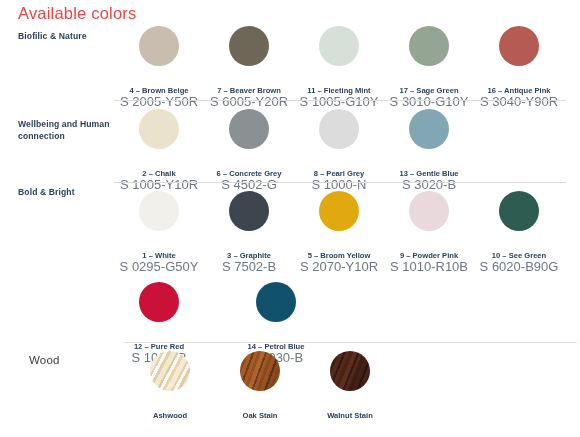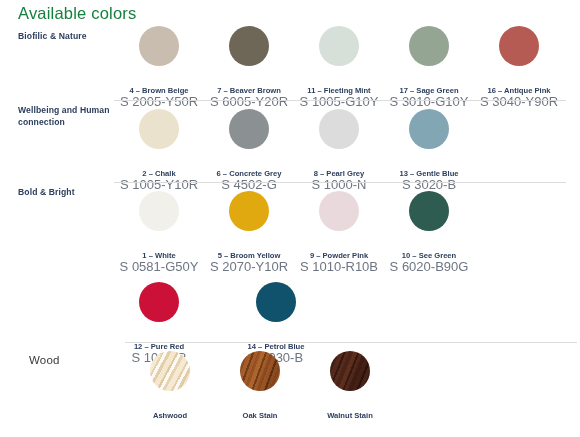--- a/index.html
+++ b/index.html
@@ -16,21 +16,21 @@
     position: relative;
   }
 
   #page-title {
     position: absolute;
     left: 18px;
     top: 4px;
     font-size: 16.5px;
     font-weight: 300;
     letter-spacing: 0.2px;
-    color: #15803d;
+    color: #ef4444;
     white-space: nowrap;
   }
 
   .palette {
     position: absolute;
     left: 0;
     top: 26px;
     width: 580px;
   }
 
@@ -177,21 +177,21 @@
           <div class="swatch">
             <div class="dot" style="background-color: rgb(181, 91, 83);"></div>
             <div class="sw-name">16 – Antique Pink</div>
             <div class="sw-code">S 3040-Y90R</div>
           </div>
         </div>
       </div>
     </div>
     <div class="group" style="position: absolute; left: 0px; top: 74px;">
       <div class="divider"></div>
-      <div class="group-label" style="top: 4px;">Wellbeing and Human connection</div>
+      <div class="group-label" style="top: 18px;">Wellbeing and Human connection</div>
       <div class="rows" style="padding-top: 8px;">
         <div class="swatch-row">
           <div class="swatch">
             <div class="dot" style="background-color: rgb(234, 226, 204);"></div>
             <div class="sw-name">2 – Chalk</div>
             <div class="sw-code">S 1005-Y10R</div>
           </div>
           <div class="swatch">
             <div class="dot" style="background-color: rgb(139, 144, 147);"></div>
             <div class="sw-name">6 – Concrete Grey</div>
@@ -211,21 +211,26 @@
       </div>
     </div>
     <div class="group" style="position: absolute; left: 0px; top: 156px;">
       <div class="divider"></div>
       <div class="group-label" style="top: 4px;">Bold &amp; Bright</div>
       <div class="rows" style="padding-top: 8px;">
         <div class="swatch-row">
           <div class="swatch">
             <div class="dot" style="background-color: rgb(242, 240, 234);"></div>
             <div class="sw-name">1 – White</div>
-            <div class="sw-code">S 0581-G50Y</div>
+            <div class="sw-code">S 0295-G50Y</div>
+          </div>
+          <div class="swatch">
+            <div class="dot" style="background-color: rgb(62, 69, 78);"></div>
+            <div class="sw-name">3 – Graphite</div>
+            <div class="sw-code">S 7502-B</div>
           </div>
           <div class="swatch">
             <div class="dot" style="background-color: rgb(224, 169, 16);"></div>
             <div class="sw-name">5 – Broom Yellow</div>
             <div class="sw-code">S 2070-Y10R</div>
           </div>
           <div class="swatch">
             <div class="dot" style="background-color: rgb(234, 217, 220);"></div>
             <div class="sw-name">9 – Powder Pink</div>
             <div class="sw-code">S 1010-R10B</div>

